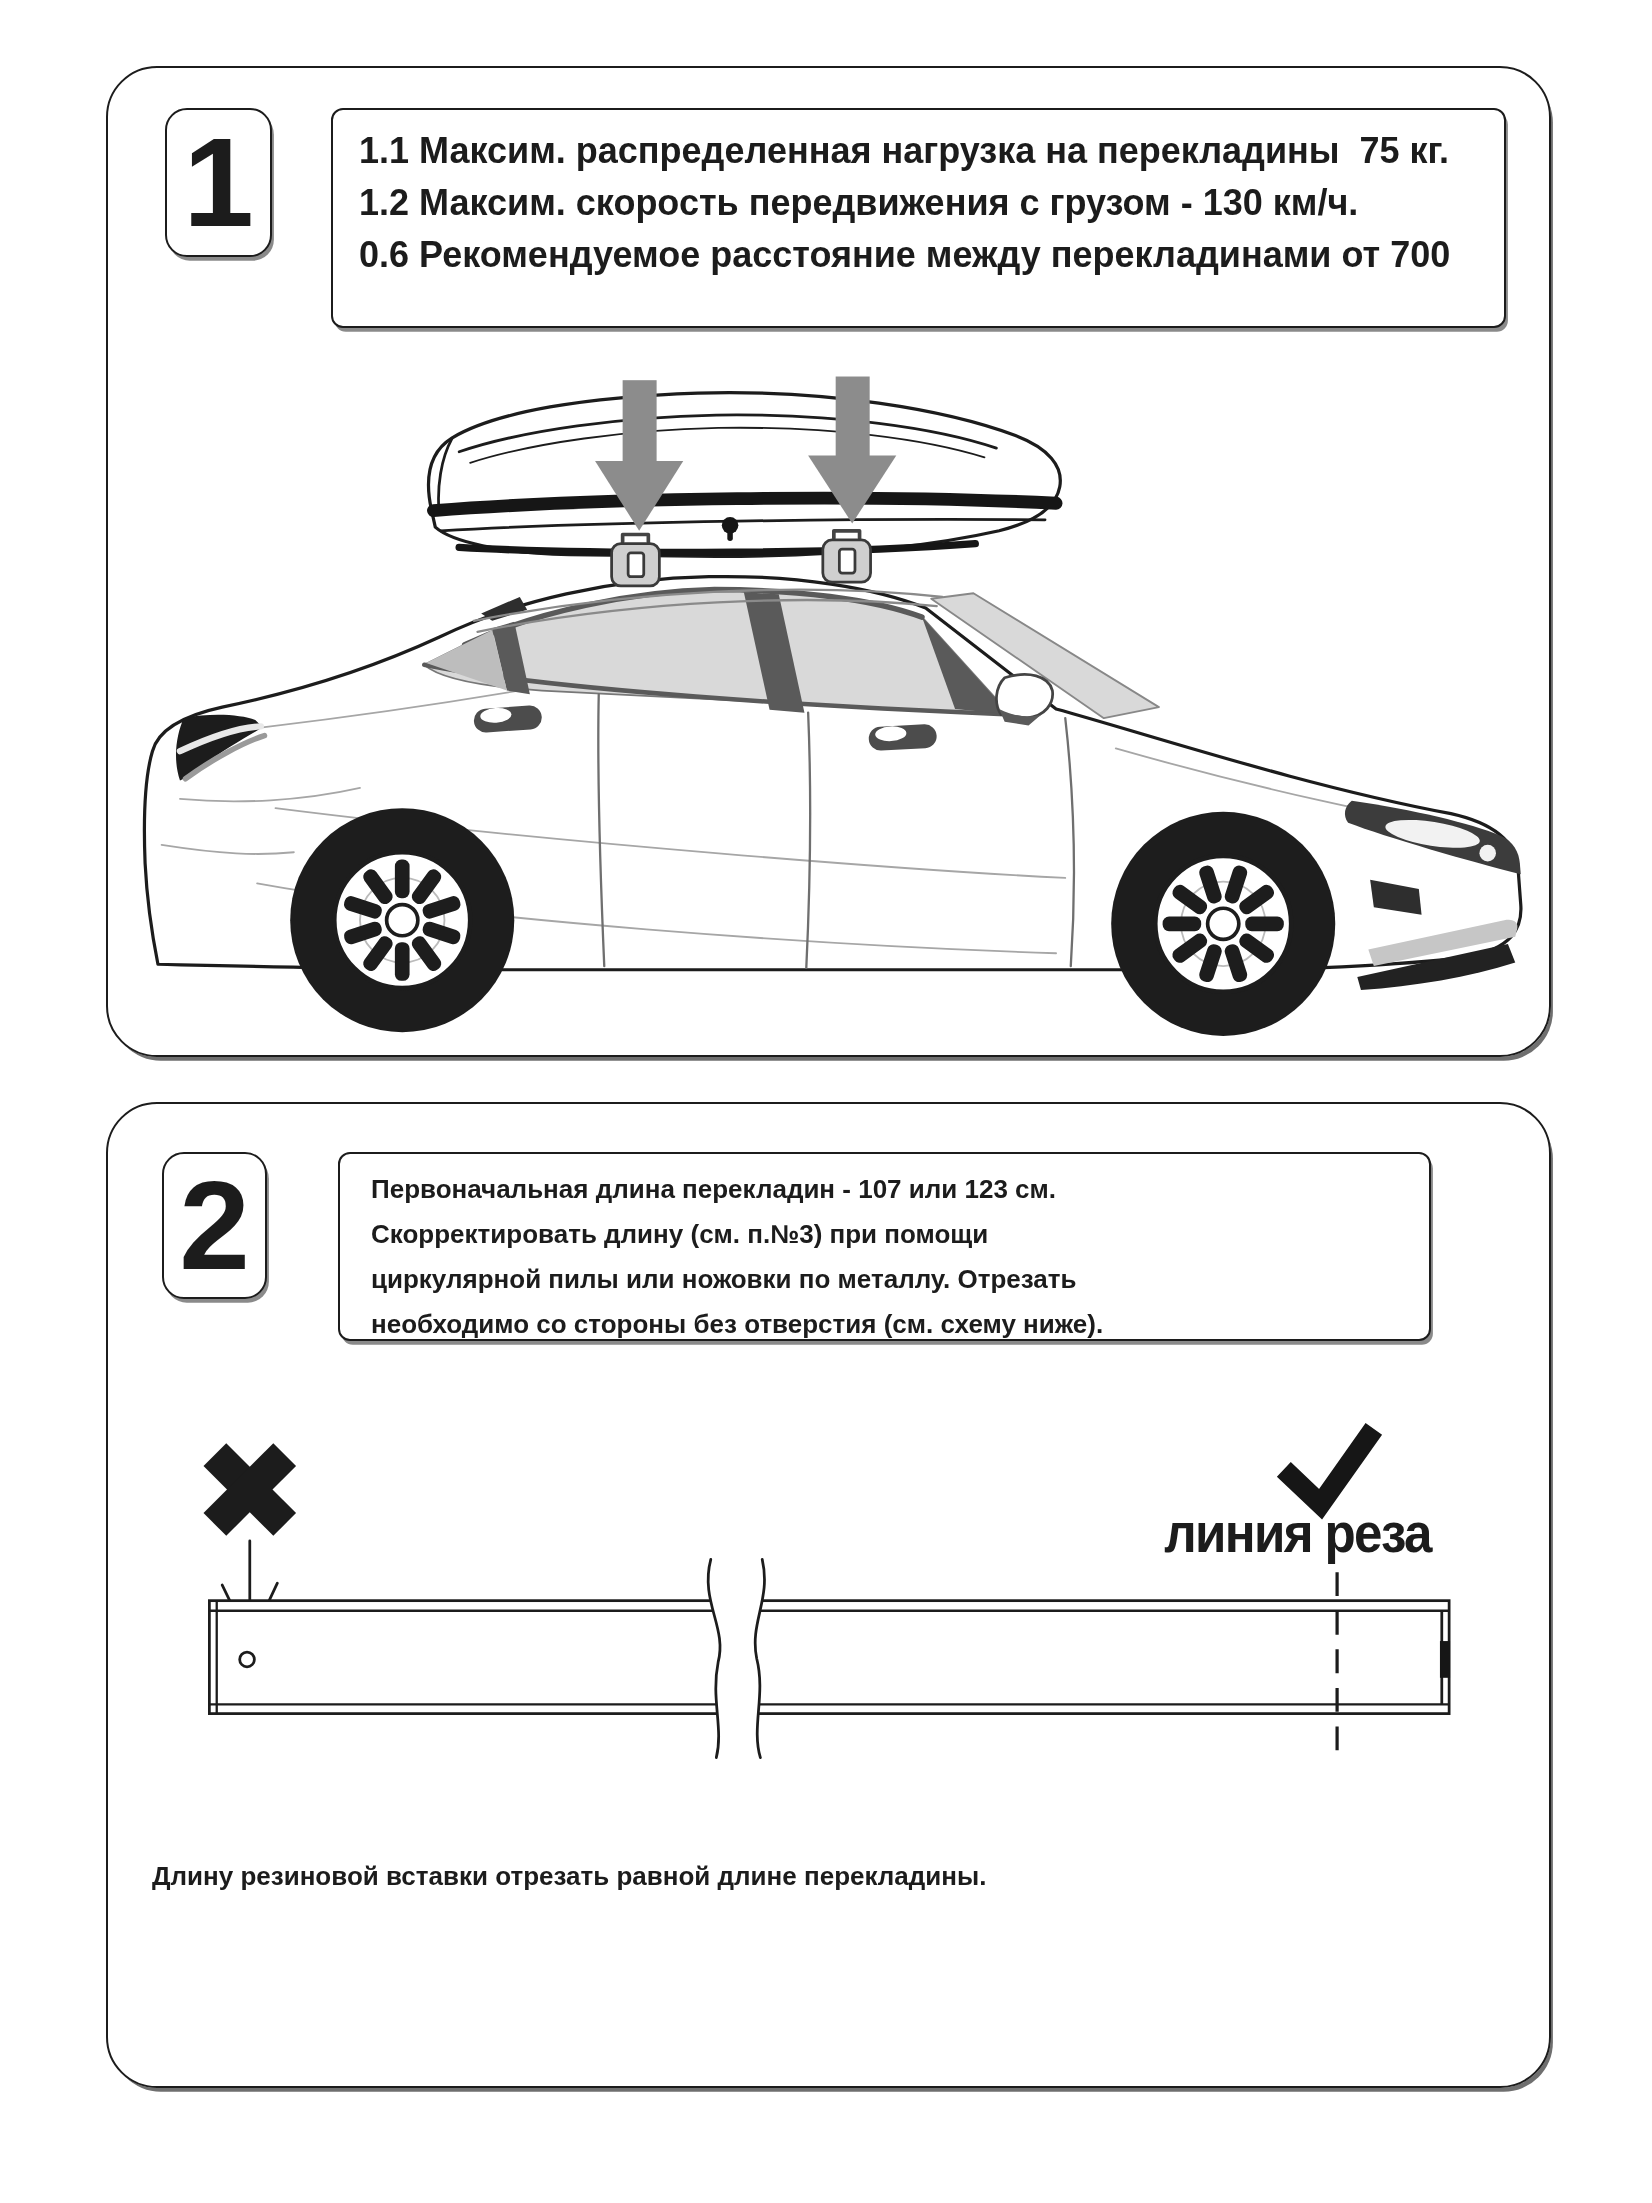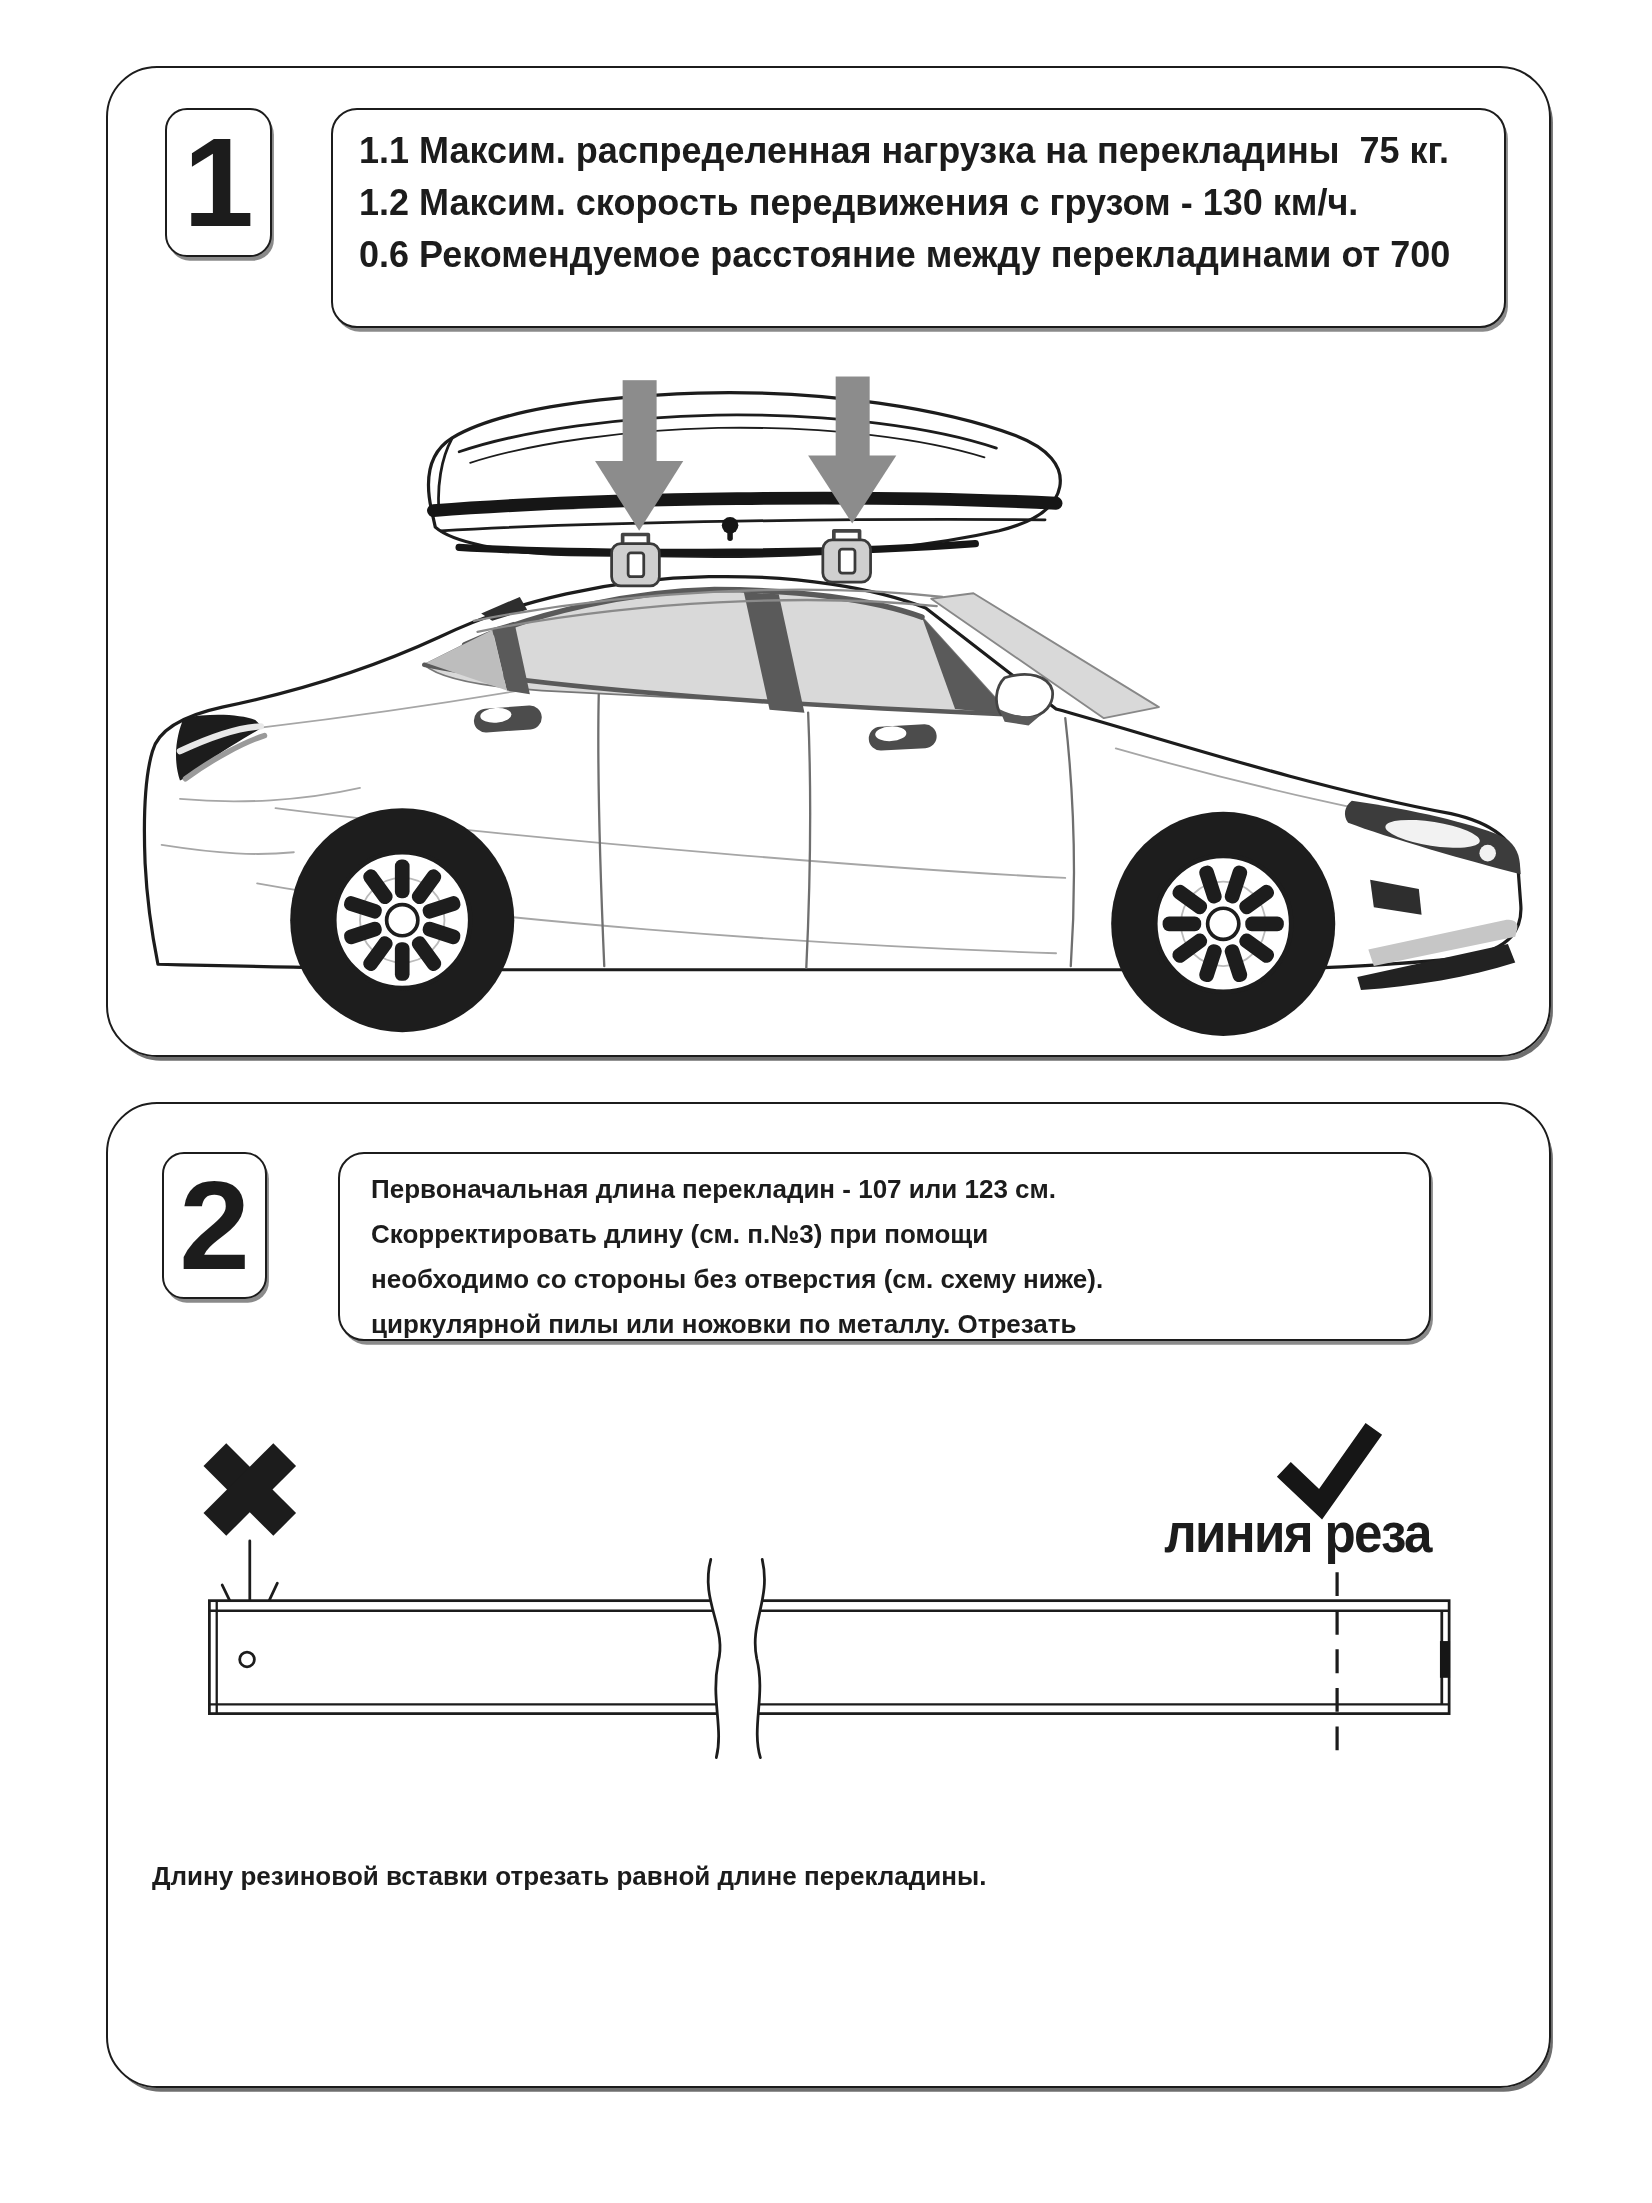--- a/index.html
+++ b/index.html
@@ -30,21 +30,21 @@
     box-shadow:2.8px 4.6px 0 -0.9px #8a8a8a;
     display:flex;align-items:center;justify-content:center;
     font-size:127px;font-weight:bold;line-height:1;
     z-index:2;
   }
   #num-box-1{left:165px;top:108px;width:103px;height:145px;}
   #num-box-2{left:162px;top:1152px;width:101px;height:143px;}
   .text-box{
     position:absolute;
     border:2.8px solid #1c1c1c;
-    border-radius:26px;
+    border-radius:12px;
     background:#ffffff;
     box-shadow:2.8px 4.6px 0 -0.9px #8a8a8a;
     z-index:2;
     font-weight:bold;
   }
   #text-box-1{left:331px;top:108px;width:1175px;height:220px;padding:14.7px 0 0 26px;box-sizing:border-box;}
   #text-box-1 .line{font-size:36px;line-height:52px;white-space:pre;}
   #text-box-2{left:338px;top:1152px;width:1093px;height:189px;padding:13px 0 0 31px;box-sizing:border-box;}
   #text-box-2 .line{font-size:26px;line-height:45px;white-space:pre;}
   #cut-line-label{
@@ -282,20 +282,20 @@
 
 <div class="panel" id="panel-2"></div>
 
 <div class="num-box" id="num-box-2">
   <span>2</span>
 </div>
 
 <div class="text-box" id="text-box-2">
   <div class="line">Первоначальная длина перекладин - 107 или 123 см.</div>
   <div class="line">Скорректировать длину (см. п.№3) при помощи</div>
+  <div class="line">циркулярной пилы или ножовки по металлу. Отрезать</div>
   <div class="line">необходимо со стороны без отверстия (см. схему ниже).</div>
-  <div class="line">циркулярной пилы или ножовки по металлу. Отрезать</div>
 </div>
 
 <div id="cut-line-label">линия реза</div>
 
 <div id="bottom-note">Длину резиновой вставки отрезать равной длине перекладины.</div>
 
 
 </body></html>

